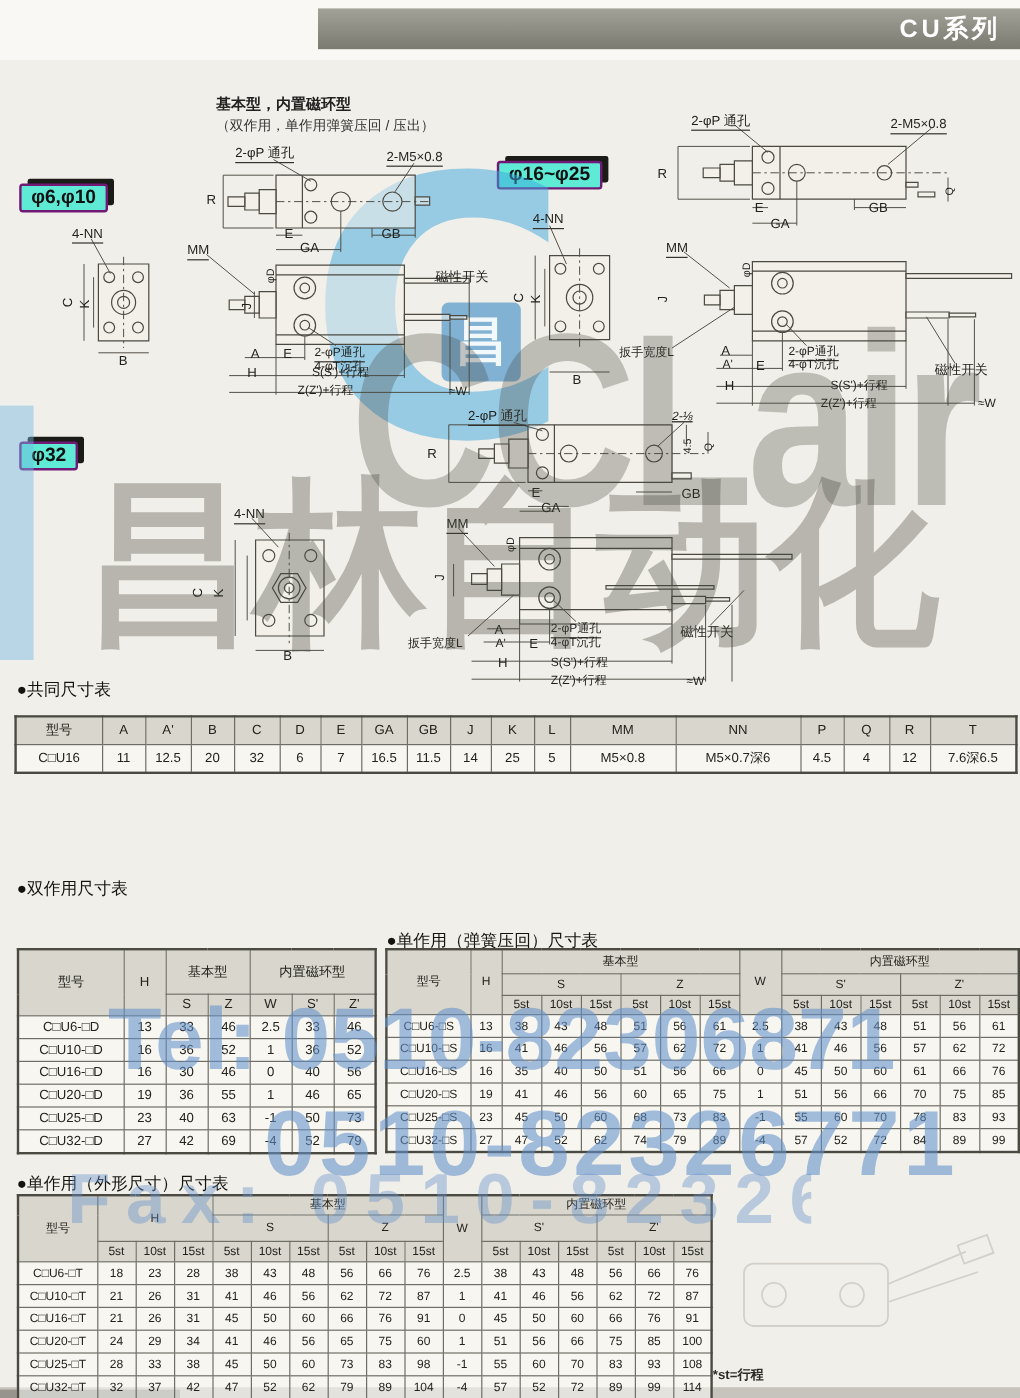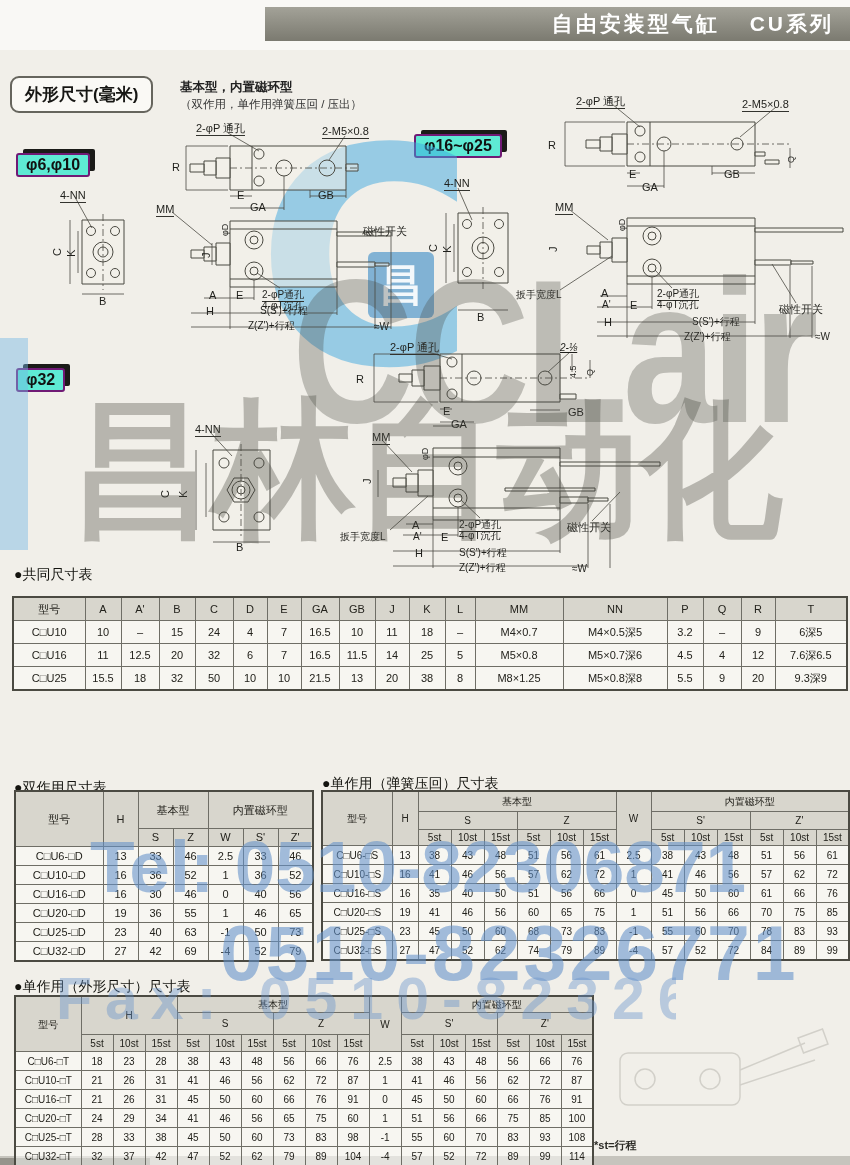--- a/index.html
+++ b/index.html
@@ -80,25 +80,23 @@
   #photo-ghost{position:absolute;left:590px;top:1015px;z-index:1;opacity:.35;}
 </style>
 </head>
 <body>
 
 <div class="page">
 
   <div class="top-band"></div>
 
   <div class="header-bar">
-    <span>自由安装型气缸</span>
     <span class="series">CU系列</span>
   </div>
 
-  <div class="section-label">外形尺寸(毫米)</div>
   <div class="sub1">基本型，内置磁环型</div>
   <div class="sub2">（双作用，单作用弹簧压回 / 压出）</div>
 
   <div class="tag" id="tag-small">φ6,φ10</div>
   <div class="tag" id="tag-mid">φ16~φ25</div>
   <div class="tag" id="tag-large">φ32</div>
 
   <div class="wm" id="wm-logo-c">C</div>
   <div class="wm" id="wm-logo-sq">昌</div>
   <div class="wm" id="wm-blueband"></div>
@@ -440,83 +438,43 @@
       <th>MM</th>
       <th>NN</th>
       <th>P</th>
       <th>Q</th>
       <th>R</th>
       <th>T</th>
     </tr>
       </thead>
     <tbody>
         <tr>
-          <td>C□U10</td>
-          <td>10</td>
-          <td>–</td>
-          <td>15</td>
-          <td>24</td>
-          <td>4</td>
-          <td>7</td>
-          <td>16.5</td>
-          <td>10</td>
-          <td>11</td>
-          <td>18</td>
-          <td>–</td>
-          <td>M4×0.7</td>
-          <td>M4×0.5深5</td>
-          <td>3.2</td>
-          <td>–</td>
-          <td>9</td>
-          <td>6深5</td>
-        </tr>
-        <tr>
           <td>C□U16</td>
           <td>11</td>
           <td>12.5</td>
           <td>20</td>
           <td>32</td>
           <td>6</td>
           <td>7</td>
           <td>16.5</td>
           <td>11.5</td>
           <td>14</td>
           <td>25</td>
           <td>5</td>
           <td>M5×0.8</td>
           <td>M5×0.7深6</td>
           <td>4.5</td>
           <td>4</td>
           <td>12</td>
           <td>7.6深6.5</td>
         </tr>
-        <tr>
-          <td>C□U25</td>
-          <td>15.5</td>
-          <td>18</td>
-          <td>32</td>
-          <td>50</td>
-          <td>10</td>
-          <td>10</td>
-          <td>21.5</td>
-          <td>13</td>
-          <td>20</td>
-          <td>38</td>
-          <td>8</td>
-          <td>M8×1.25</td>
-          <td>M5×0.8深8</td>
-          <td>5.5</td>
-          <td>9</td>
-          <td>20</td>
-          <td>9.3深9</td>
-        </tr>
       </tbody>
   </table>
 
-  <div class="tbl-title" style="left:14px;top:779px;">●双作用尺寸表</div>
+  <div class="tbl-title" style="left:14px;top:732px;">●双作用尺寸表</div>
   <table class="tbl double" style="left:14px;top:790px;width:298px;">
     <colgroup>
         <col style="width:88px">
         <col style="width:35px">
         <col style="width:35px">
         <col style="width:35px">
         <col style="width:35px">
         <col style="width:35px">
         <col style="width:35px">
       </colgroup>

